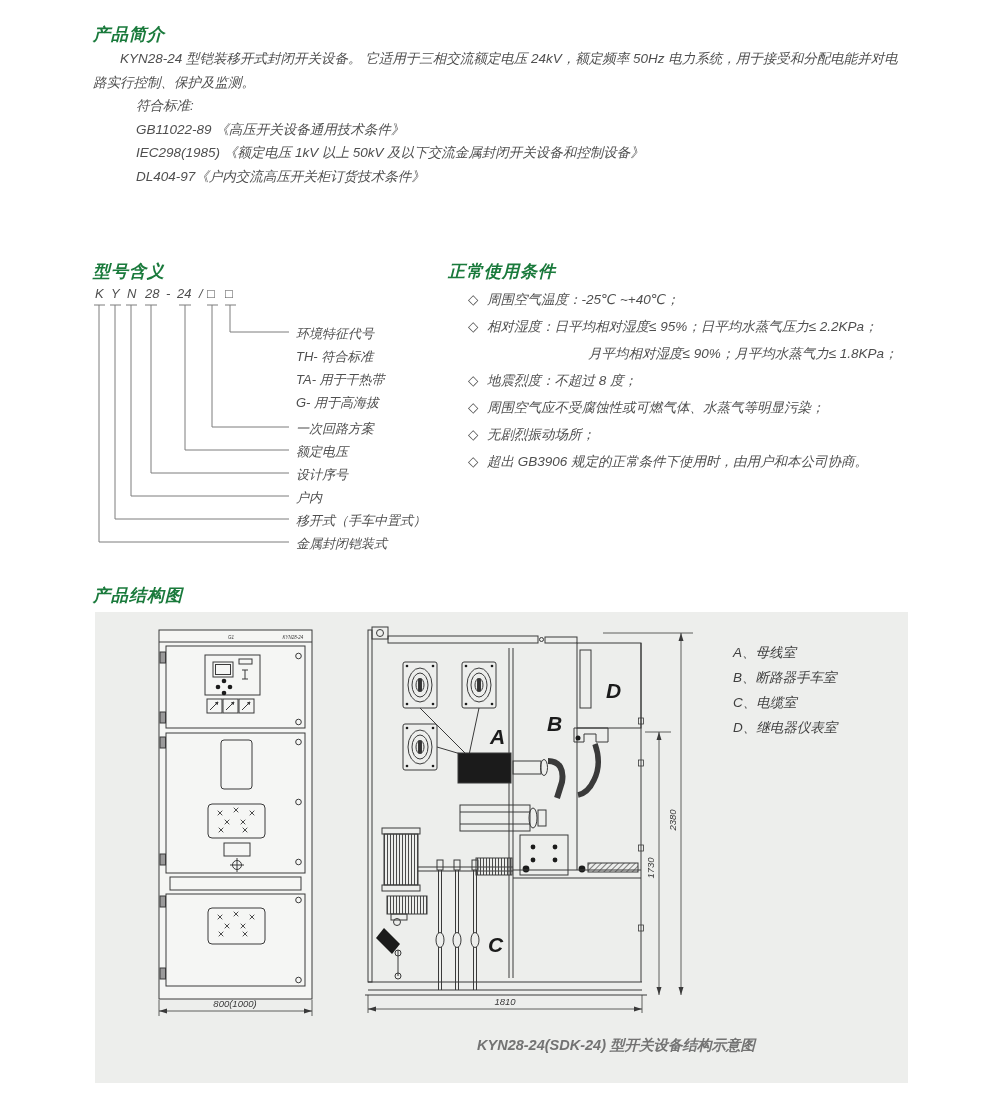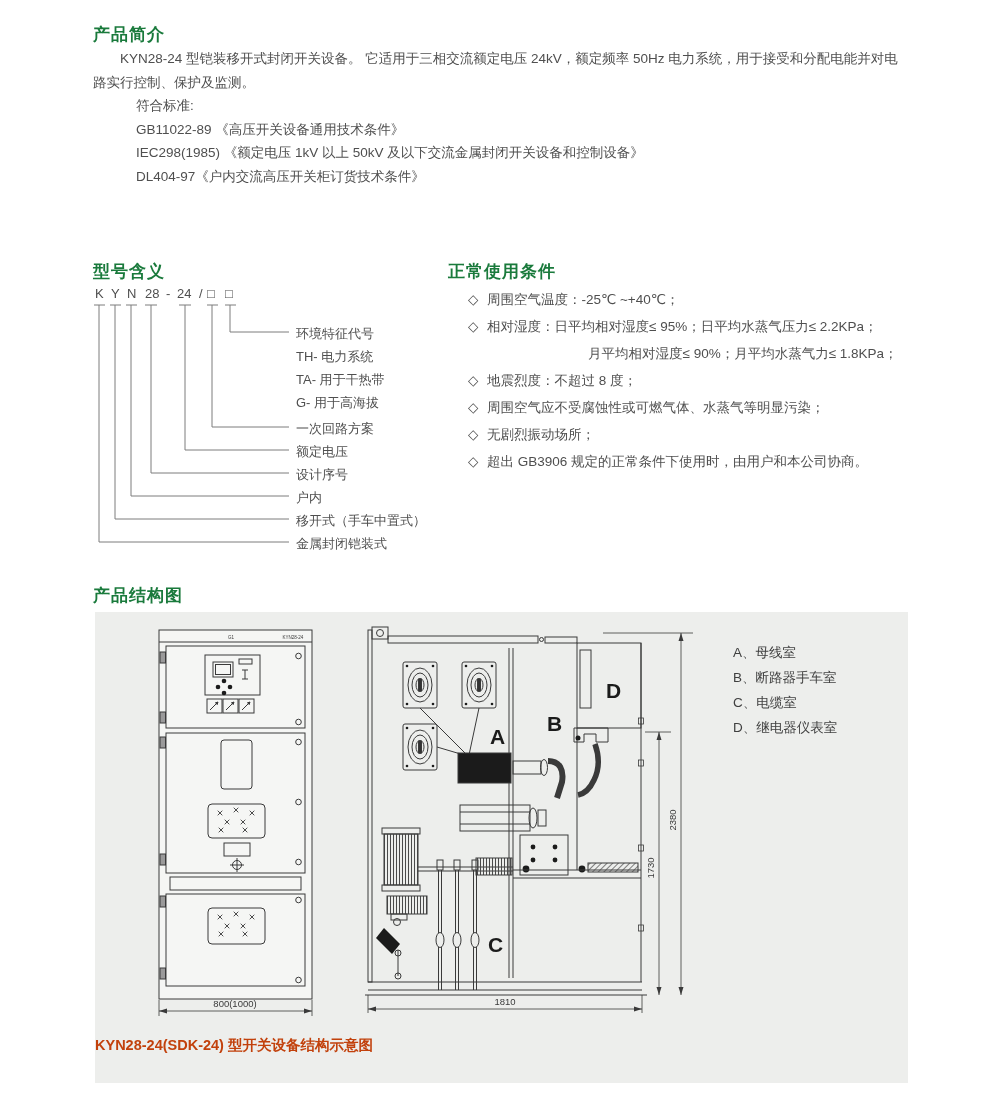--- a/index.html
+++ b/index.html
@@ -1,39 +1,39 @@
 <!DOCTYPE html>
 <html><head>
 <meta charset="utf-8">
 <style>
   html,body{margin:0;padding:0;background:#ffffff;}
   .page{position:relative;width:993px;height:1098px;background:#ffffff;overflow:hidden;
-        font-family:"Liberation Sans","DejaVu Sans",sans-serif;color:#4f4f4f;}
+        font-family:"Liberation Sans","DejaVu Sans",sans-serif;color:#4f4f4f;font-style:italic;}
   .sec-title{position:absolute;font-size:17px;font-weight:bold;color:#1a7a3c;letter-spacing:1px;}
   
   .intro-body{position:absolute;left:93px;top:47px;width:813px;font-size:13.5px;line-height:23.5px;}
   .intro-p{margin:0;text-indent:2em;}
   .std{margin-left:43px;}
   
   .model-diagram{position:absolute;left:93px;top:280px;width:372px;height:285px;font-size:13px;}
   .code-part{position:absolute;top:6px;color:#4f4f4f;}
   .model-label{position:absolute;left:203px;white-space:nowrap;color:#4f4f4f;}
   .model-lines{position:absolute;left:0;top:0;}
   
   .cond-list{position:absolute;left:468px;top:286px;width:470px;font-size:13.5px;}
   .cond-row{display:flex;line-height:27px;white-space:nowrap;}
   .cond-marker{width:19px;flex:0 0 19px;}
   .cond-row.cont{margin-left:120px;}
   
   .gray-panel{position:absolute;left:95px;top:612px;width:813px;height:471px;background:#edeeec;}
   .front-svg{position:absolute;left:62px;top:14px;}
   .side-svg{position:absolute;left:268px;top:8px;}
   .legend{position:absolute;left:638px;top:28px;font-size:13.5px;line-height:25px;color:#3f3f3f;}
-  .caption{position:absolute;left:0;top:424px;width:660px;text-align:left;
-           font-size:14.5px;font-weight:600;color:#c2410c;}
+  .caption{position:absolute;left:0;top:424px;width:660px;text-align:right;
+           font-size:14.5px;font-weight:600;color:#737373;}
   svg{display:block;}
   svg text{font-family:"Liberation Sans","DejaVu Sans",sans-serif;}
 </style>
 </head>
 <body>
 
 <div class="page">
 
   <h2 class="sec-title" style="left:93px;top:9px;">产品简介</h2>
   <div class="intro-body">
@@ -63,21 +63,21 @@
         <path d="M119,25 V147 H196"></path>
         <path d="M92,25 V170 H196"></path>
         <path d="M58,25 V193 H196"></path>
         <path d="M38,25 V216 H196"></path>
         <path d="M22,25 V239 H196"></path>
         <path d="M6,25 V262 H196"></path>
       </g>
     </svg>
 
     <div class="model-label" style="top:45px">环境特征代号</div>
-    <div class="model-label" style="top:68px">TH- 电力系统</div>
+    <div class="model-label" style="top:68px">TH- 符合标准</div>
     <div class="model-label" style="top:91px">TA- 用于干热带</div>
     <div class="model-label" style="top:114px">G- 用于高海拔</div>
     <div class="model-label" style="top:140px">一次回路方案</div>
     <div class="model-label" style="top:163px">额定电压</div>
     <div class="model-label" style="top:186px">设计序号</div>
     <div class="model-label" style="top:209px">户内</div>
     <div class="model-label" style="top:232px">移开式（手车中置式）</div>
     <div class="model-label" style="top:255px">金属封闭铠装式</div>
   </div>
 

